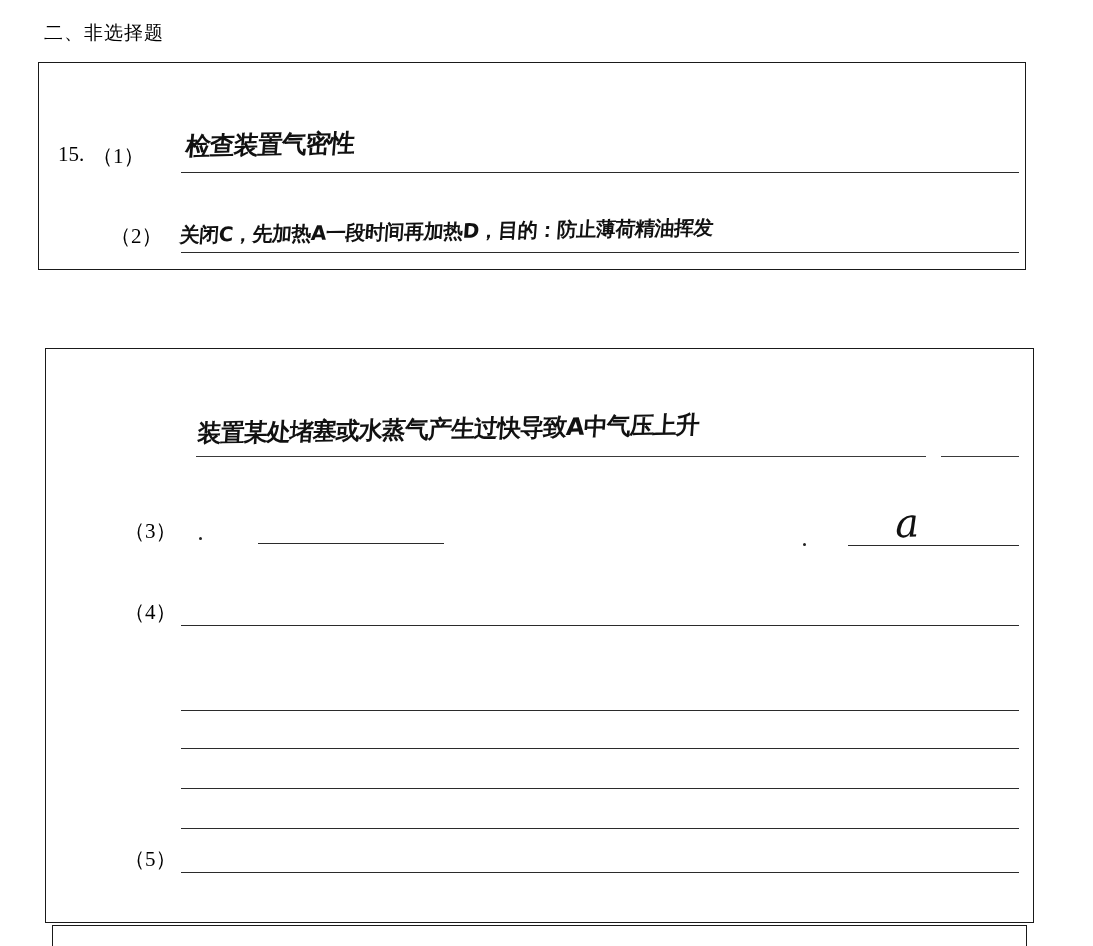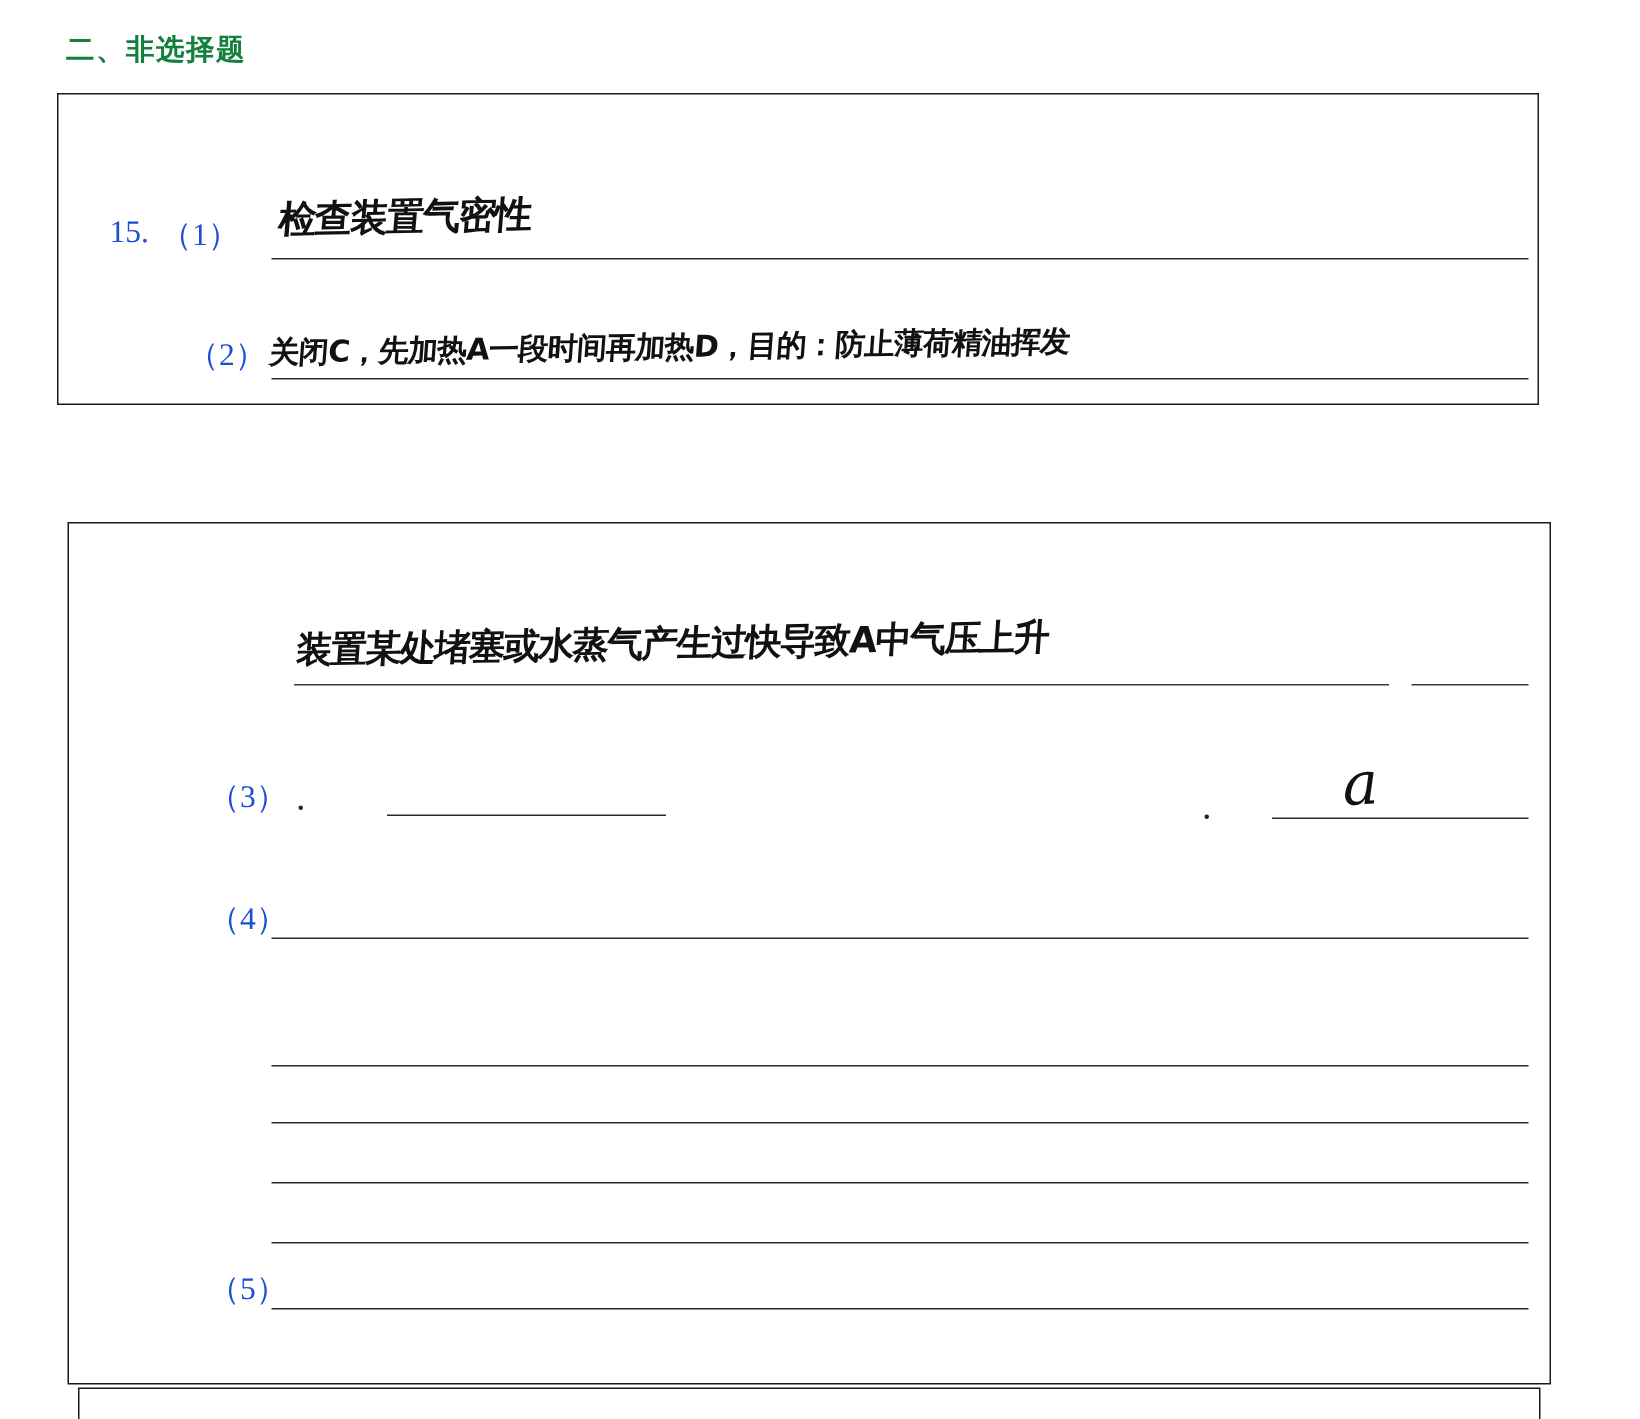--- a/index.html
+++ b/index.html
@@ -20,45 +20,44 @@
     position: absolute;
     inset: 0;
   }
 
   
   .section-heading {
     position: absolute;
     left: 44px;
     top: 20px;
     font-family: "Liberation Sans", sans-serif;
-    font-weight: bold;
+    font-weight: normal;
     font-size: 19px;
     letter-spacing: 1px;
-    color: #15803d;
+    color: #000000;
   }
 
   
   .answer-box {
     position: absolute;
     border: 1.6px solid #1a1a1a;
     box-sizing: border-box;
     background: #fff;
   }
   #box-1 { left: 38px; top: 62px; width: 988px; height: 208px; }
   #box-2 { left: 45px; top: 348px; width: 989px; height: 575px; }
   #box-3 { left: 52px; top: 925px; width: 975px; height: 40px; }
 
   
   .qnum {
     position: absolute;
     font-family: "Liberation Serif", serif;
     font-size: 21px;
-    color: #1d4ed8;
+    color: #000000;
     white-space: nowrap;
-    margin-left: 15px;
   }
 
   
   .rule {
     position: absolute;
     height: 0;
     border-top: 1.3px solid #2b2b2b;
   }
   .rule.thin { border-top: 1px solid #3a3a3a; }
 

